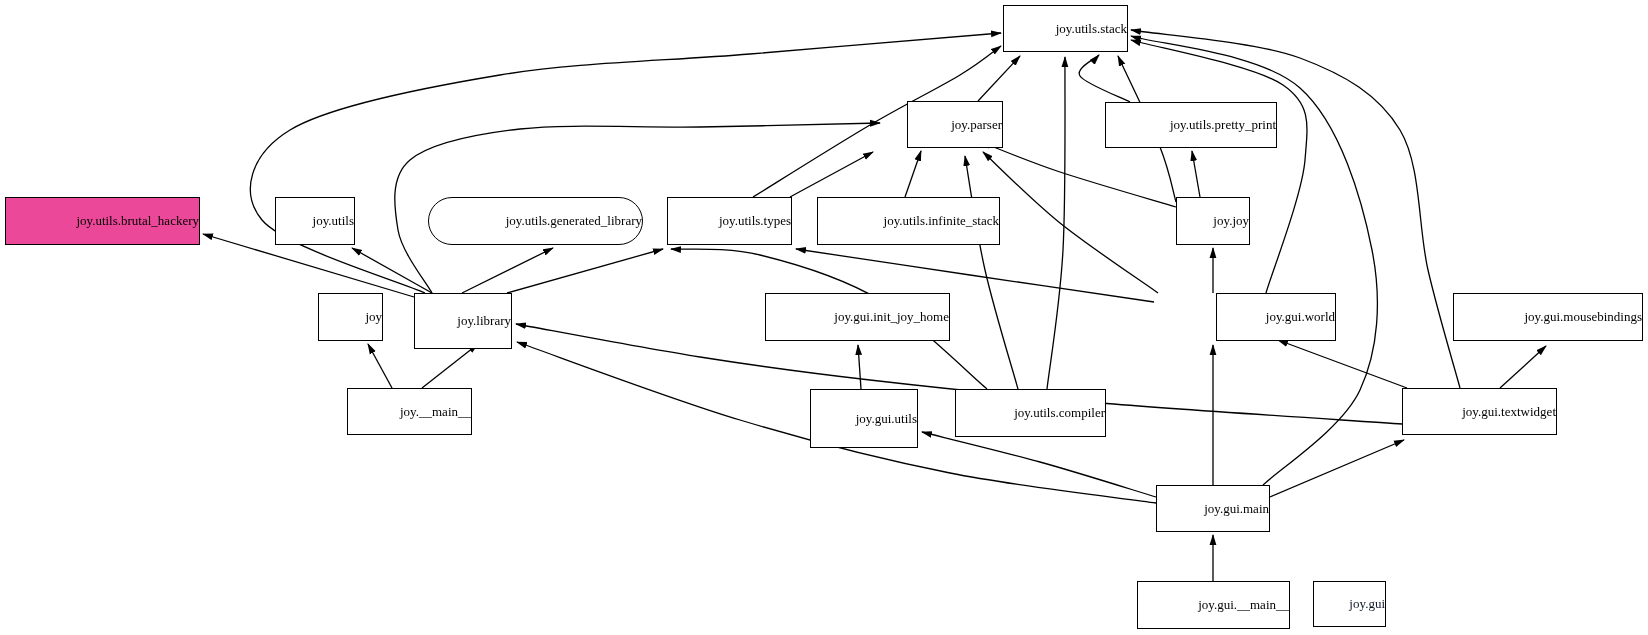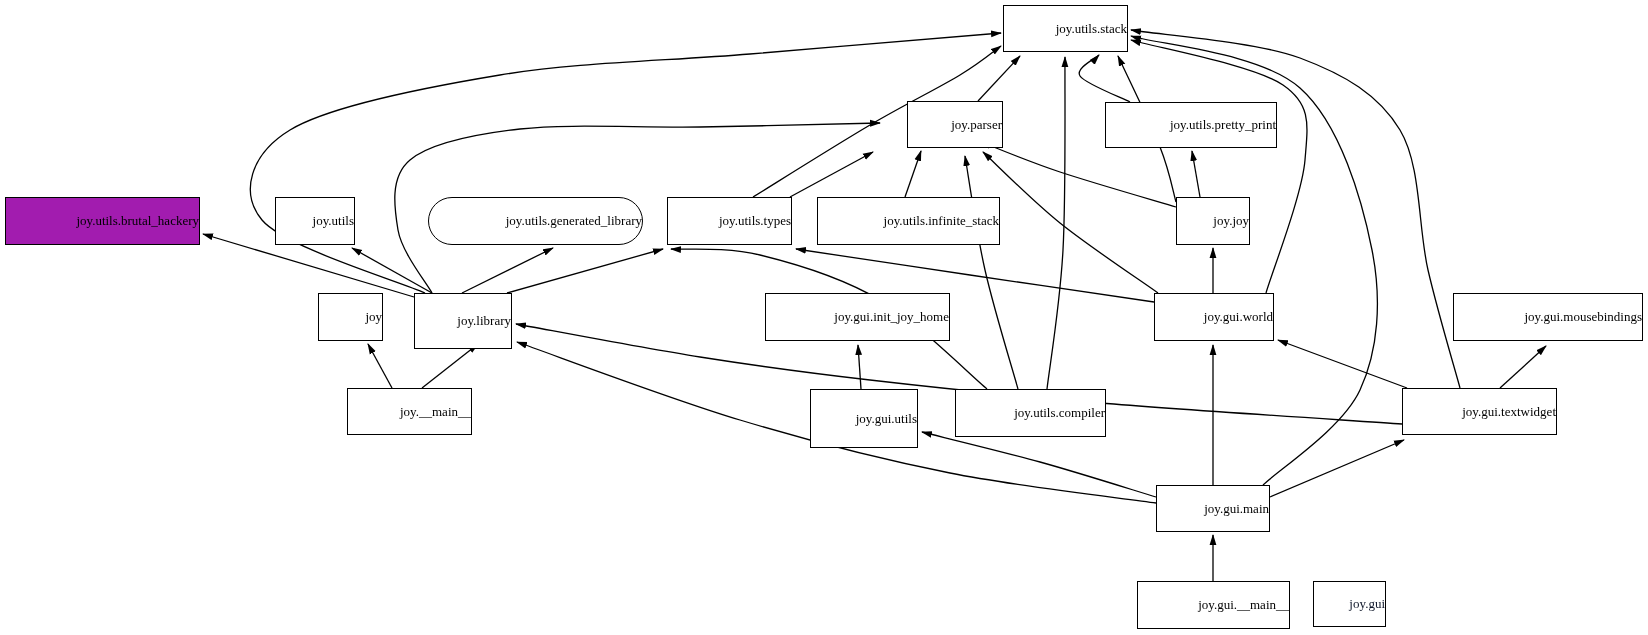--- a/index.html
+++ b/index.html
@@ -71,21 +71,21 @@
   <div id="nodes">
       <div class="node" style="left: 1003px; top: 5px; width: 125px; height: 47px; background: rgb(255, 255, 255); border-color: rgb(0, 0, 0); color: rgb(0, 0, 0);">
         <span>joy.utils.stack</span>
       </div>
       <div class="node" style="left: 882px; top: 101px; width: 96px; height: 47px; background: rgb(255, 255, 255); border-color: rgb(0, 0, 0); color: rgb(0, 0, 0); margin-left: 25px;">
         <span>joy.parser</span>
       </div>
       <div class="node" style="left: 1105px; top: 102px; width: 172px; height: 46px; background: rgb(255, 255, 255); border-color: rgb(0, 0, 0); color: rgb(0, 0, 0);">
         <span>joy.utils.pretty_print</span>
       </div>
-      <div class="node" style="left: 5px; top: 197px; width: 195px; height: 48px; background: #a21caf; border-color: rgb(0, 0, 0); color: rgb(0, 0, 0);">
+      <div class="node" style="left: 5px; top: 197px; width: 195px; height: 48px; background: #ec4899; border-color: rgb(0, 0, 0); color: rgb(0, 0, 0);">
         <span>joy.utils.brutal_hackery</span>
       </div>
       <div class="node" style="left: 275px; top: 197px; width: 80px; height: 48px; background: rgb(255, 255, 255); border-color: rgb(0, 0, 0); color: rgb(0, 0, 0);">
         <span>joy.utils</span>
       </div>
       <div class="node" style="left: 428px; top: 197px; width: 215px; height: 48px; background: rgb(255, 255, 255); border-color: rgb(0, 0, 0); color: rgb(0, 0, 0); border-radius: 24px;">
         <span>joy.utils.generated_library</span>
       </div>
       <div class="node" style="left: 667px; top: 197px; width: 125px; height: 48px; background: rgb(255, 255, 255); border-color: rgb(0, 0, 0); color: rgb(0, 0, 0);">
         <span>joy.utils.types</span>
@@ -98,21 +98,21 @@
       </div>
       <div class="node" style="left: 318px; top: 293px; width: 65px; height: 48px; background: rgb(255, 255, 255); border-color: rgb(0, 0, 0); color: rgb(0, 0, 0);">
         <span>joy</span>
       </div>
       <div class="node" style="left: 414px; top: 293px; width: 98px; height: 56px; background: rgb(255, 255, 255); border-color: rgb(0, 0, 0); color: rgb(0, 0, 0);">
         <span>joy.library</span>
       </div>
       <div class="node" style="left: 765px; top: 293px; width: 185px; height: 48px; background: rgb(255, 255, 255); border-color: rgb(0, 0, 0); color: rgb(0, 0, 0);">
         <span>joy.gui.init_joy_home</span>
       </div>
-      <div class="node" style="left: 1154px; top: 293px; width: 120px; height: 48px; background: rgb(255, 255, 255); border-color: rgb(0, 0, 0); color: rgb(0, 0, 0);">
+      <div class="node" style="left: 1216px; top: 293px; width: 120px; height: 48px; background: rgb(255, 255, 255); border-color: rgb(0, 0, 0); color: rgb(0, 0, 0);">
         <span>joy.gui.world</span>
       </div>
       <div class="node" style="left: 1453px; top: 293px; width: 190px; height: 48px; background: rgb(255, 255, 255); border-color: rgb(0, 0, 0); color: rgb(0, 0, 0);">
         <span>joy.gui.mousebindings</span>
       </div>
       <div class="node" style="left: 347px; top: 388px; width: 125px; height: 47px; background: rgb(255, 255, 255); border-color: rgb(0, 0, 0); color: rgb(0, 0, 0);">
         <span>joy.__main__</span>
       </div>
       <div class="node" style="left: 810px; top: 389px; width: 108px; height: 59px; background: rgb(255, 255, 255); border-color: rgb(0, 0, 0); color: rgb(0, 0, 0);">
         <span>joy.gui.utils</span>

